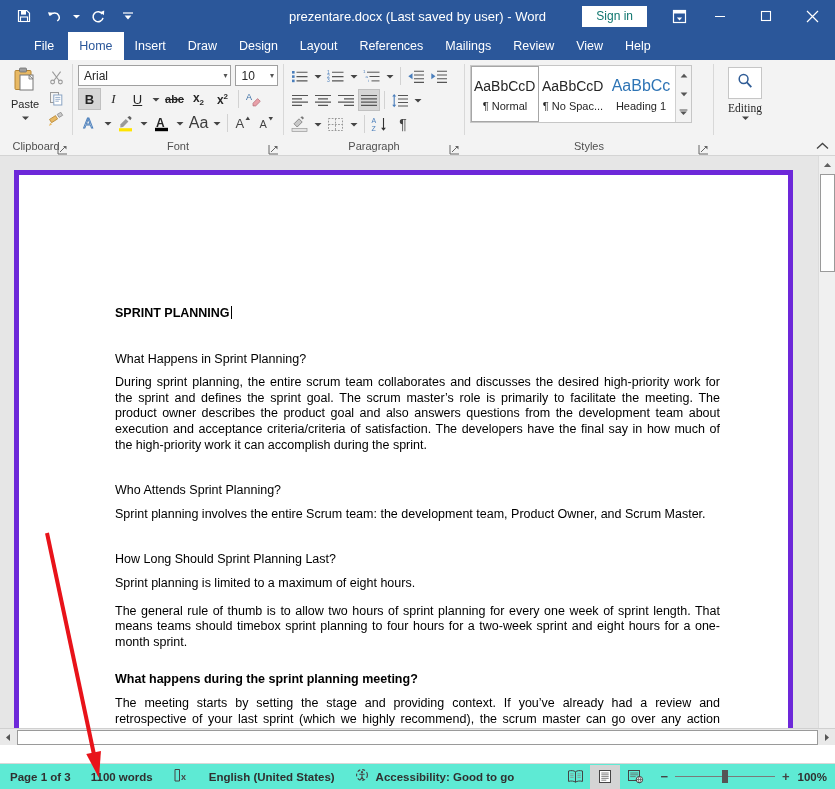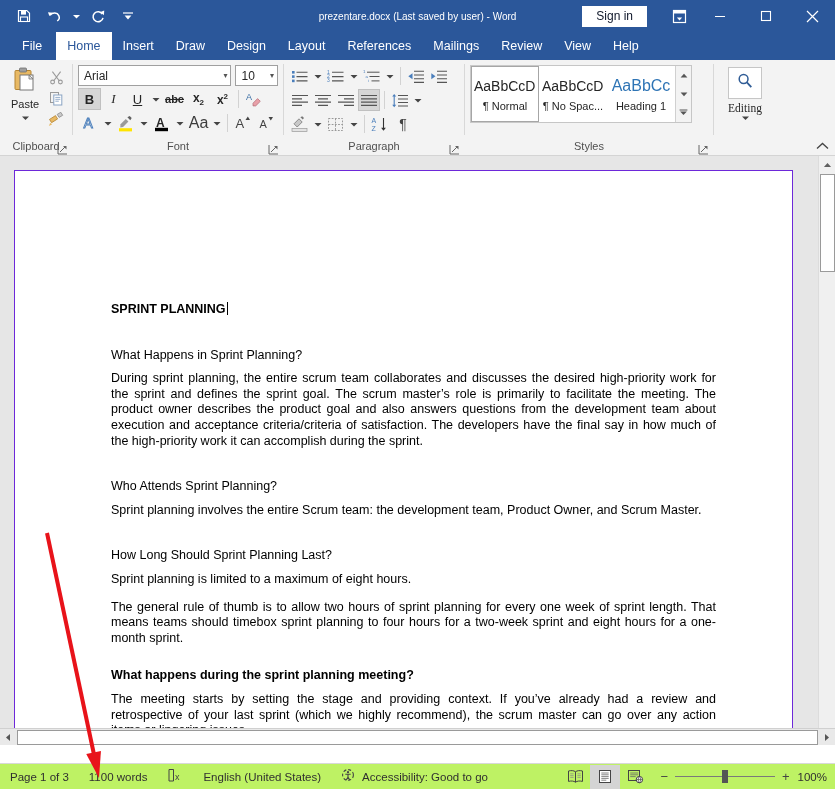--- a/index.html
+++ b/index.html
@@ -19,43 +19,43 @@
   }
   .qat { display:flex; align-items:center; gap:2px; padding-left:10px; }
   .qat-btn {
     width:28px; height:26px; display:flex; align-items:center;
     justify-content:center; color:#fff;
   }
   .qat-btn svg { display:block; }
   .qat-caret { width:12px; height:26px; display:flex; align-items:center; justify-content:center; }
   .title-text {
     position:absolute; left:0; right:0; text-align:center;
-    font-size:10px; color:#fff; pointer-events:none;
+    font-size:13px; color:#fff; pointer-events:none;
   }
   .title-right {
     margin-left:auto; display:flex; align-items:center; height:32px;
   }
   .signin {
-    background:#fff; color:#0f172a; font-size:12px;
+    background:#fff; color:#0f766e; font-size:12px;
     padding:3px 14px; margin-right:14px; line-height:15px;
     border:none;
     font-family:"Liberation Sans", sans-serif;
   }
   .ribbon-display {
     width:36px; height:32px; display:flex; align-items:center; justify-content:center;
   }
   .wbtn {
     width:46px; height:32px; display:flex; align-items:center; justify-content:center;
     color:#fff;
   }
 
   
   .tabbar {
     height:28px; background:#2b579a; display:flex; align-items:stretch;
-    position:relative; padding-left:8px;
+    position:relative; padding-left:20px;
   }
   .tab {
     padding:0 11px; display:flex; align-items:center;
     color:#fff; font-size:12.5px; height:28px;
   }
   .tab.active { background:#fff; color:#2b579a; }
   .tab.file { padding:0 14px; }
   .tabbar-right { margin-left:auto; display:flex; align-items:center; padding-right:8px; }
   .tellme, .share {
     display:flex; align-items:center; gap:5px; color:#fff;
@@ -148,21 +148,21 @@
   .edit-caret { text-align:center; font-size:8px; color:#444; }
   .collapse { position:absolute; right:6px; bottom:3px; font-size:11px; color:#444; }
 
   
   .docarea {
     position:absolute; top:156px; left:0; right:0; bottom:44px;
     background:#e6e6e6; overflow:hidden;
   }
   .page {
     position:absolute; top:14px; left:14px; width:779px; height:620px;
-    background:#fff; border:1px solid #6d28d9;
+    background:#fff; border:5px solid #6d28d9;
   }
   .page-content {
     position:absolute; left:96px; top:131px; width:605px;
     font-family:"Liberation Sans", sans-serif;
     font-size:12.5px; color:#000; line-height:15.6px;
   }
   .doc-title { font-weight:bold; font-size:12.5px; margin:0 0 22px 0; position:relative; display:inline-block;}
   .caret-bar {
     display:inline-block; width:1px; height:13px; background:#000;
     vertical-align:-2px; margin-left:1px;
@@ -201,22 +201,22 @@
     width:16px; height:15px; display:flex; align-items:center; justify-content:center;
     font-size:8px; color:#555;
   }
   .hs-thumb {
     flex:1; height:15px; background:#fff; border:1px solid #9a9a9a; margin:0 1px;
   }
 
   
   .statusbar {
     position:absolute; left:0; right:0; bottom:0; height:26px;
-    background:#bef264; border-top:1px solid #d8d8d8;
-    display:flex; align-items:center; font-size:11.5px; color:#303030;
+    background:#5eead4; border-top:1px solid #d8d8d8;
+    display:flex; align-items:center; font-size:11.5px; color:#303030;font-weight:bold;
   }
   .st-item { padding:0 10px; display:flex; align-items:center; gap:5px; height:26px;}
   .st-right { margin-left:auto; display:flex; align-items:center; height:26px; }
   .view-btn {
     width:30px; height:24px; display:flex; align-items:center; justify-content:center;
   }
   .view-btn.active { background:#d4d4d4; }
   .zoom-wrap { display:flex; align-items:center; gap:7px; padding:0 8px 0 10px; }
   .zoom-track { width:100px; height:1px; background:#7a7a7a; position:relative; }
   .zoom-thumb {

